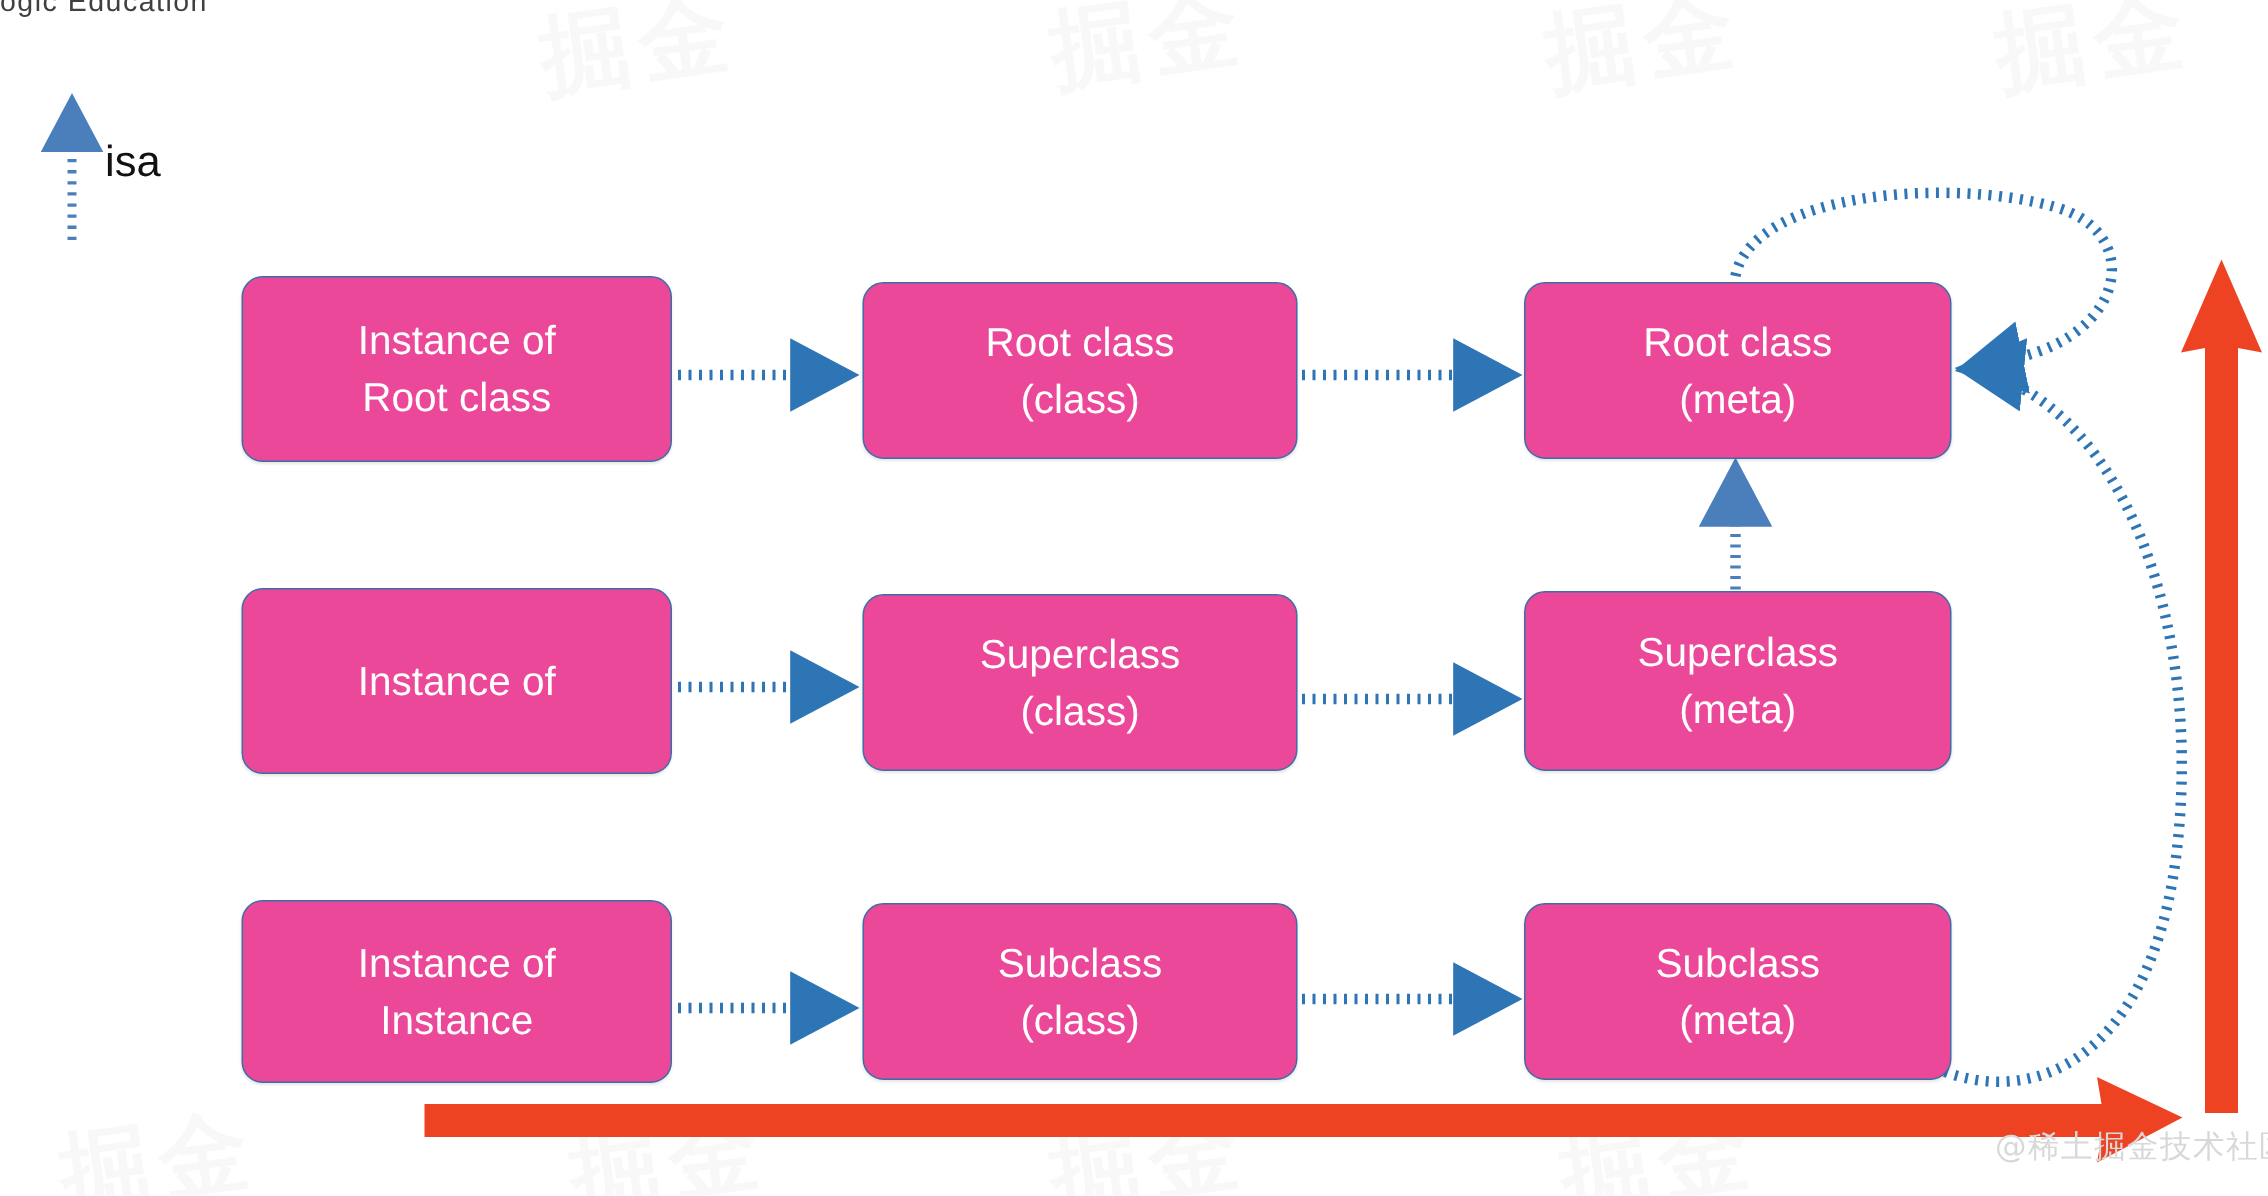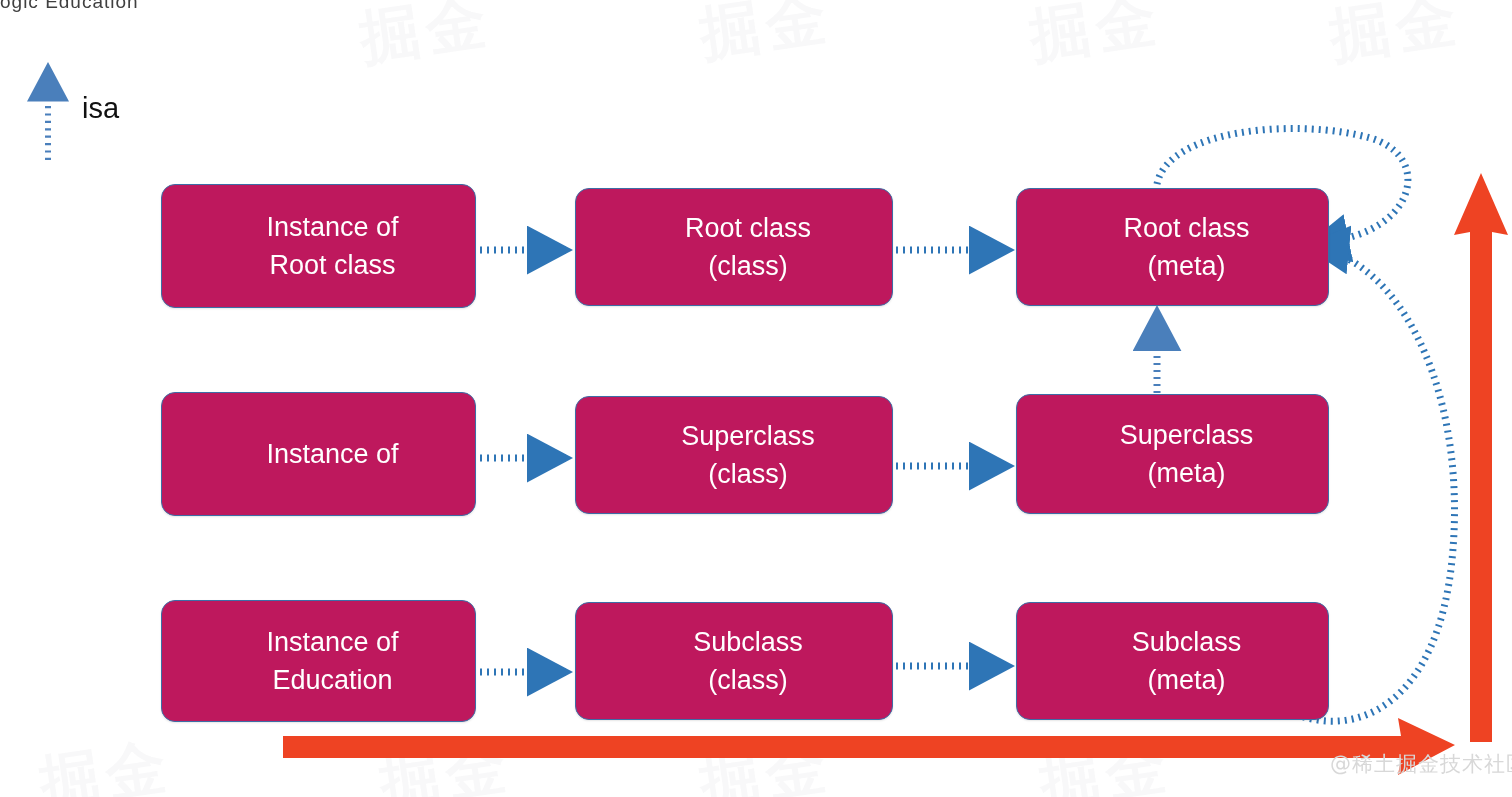--- a/index.html
+++ b/index.html
@@ -21,32 +21,31 @@
 
   .cut-title{
     position:absolute;left:0px;top:-9px;
     font-size:19px;color:#404040;letter-spacing:1px;
     font-family:"Liberation Sans", sans-serif;
     white-space:nowrap;
   }
 
   .node{
     position:absolute;
-    background:#be185d;
+    background:#ec4899;
     border:1px solid #3d6da6;
     border-radius:14px;
     box-shadow:0 1px 2px rgba(0,0,0,0.10);
     display:flex;flex-direction:column;
     align-items:center;justify-content:center;
     color:#ffffff;
     font-size:27px;
     line-height:1.42;
     text-align:center;
     font-family:"Liberation Sans", sans-serif;
-    padding-left:28px;
   }
   .node span{display:block;white-space:nowrap;}
 
   .isa-label{
     position:absolute;
     font-size:29px;color:#111111;
     font-family:"Liberation Sans", sans-serif;
   }
 
   .wm-text{
@@ -127,21 +126,21 @@
     </g>
 
     <g>
       <path d="M1481,173 L1508,235 L1492,232 L1492,742 L1470,742 L1470,232 L1454,235 Z" fill="#ee4323"></path>
     </g>
     <g>
       <path d="M1455,745 L1398,775 L1401,758 L283,758 L283,736 L1401,736 L1398,718 Z" fill="#ee4323"></path>
     </g>
   </svg>
 
-  <div class="isa-label" style="left:82px;top:92px;">isa</div>
+  <div class="isa-label" style="left:70px;top:92px;">isa</div>
 
   <div class="node" style="left:161px;top:184px;width:285px;height:122px;">
     <span>Instance of</span>
     <span>Root class</span>
   </div>
 
   <div class="node" style="left:575px;top:188px;width:288px;height:116px;">
     <span>Root class</span>
     <span>(class)</span>
   </div>
@@ -160,21 +159,21 @@
     <span>(class)</span>
   </div>
 
   <div class="node" style="left:1016px;top:394px;width:283px;height:118px;">
     <span>Superclass</span>
     <span>(meta)</span>
   </div>
 
   <div class="node" style="left:161px;top:600px;width:285px;height:120px;">
     <span>Instance of</span>
-    <span>Education</span>
+    <span>Instance</span>
   </div>
 
   <div class="node" style="left:575px;top:602px;width:288px;height:116px;">
     <span>Subclass</span>
     <span>(class)</span>
   </div>
 
   <div class="node" style="left:1016px;top:602px;width:283px;height:116px;">
     <span>Subclass</span>
     <span>(meta)</span>

